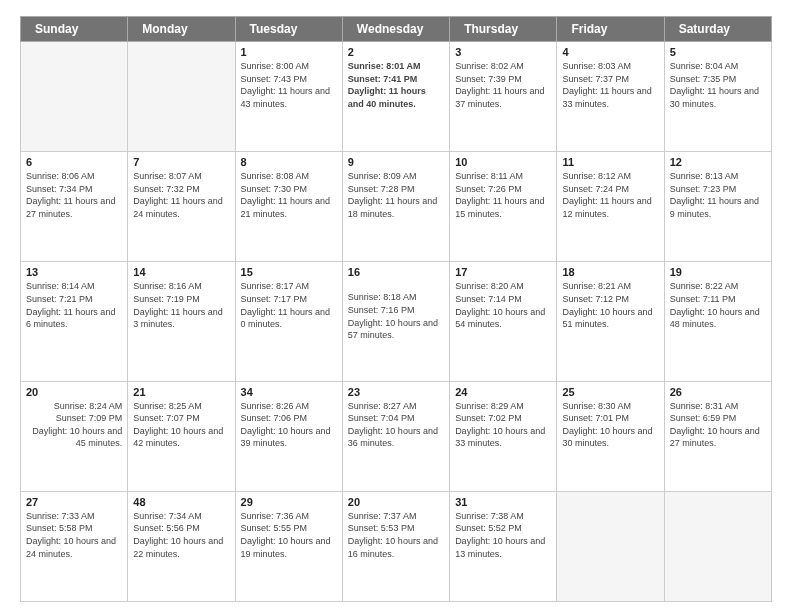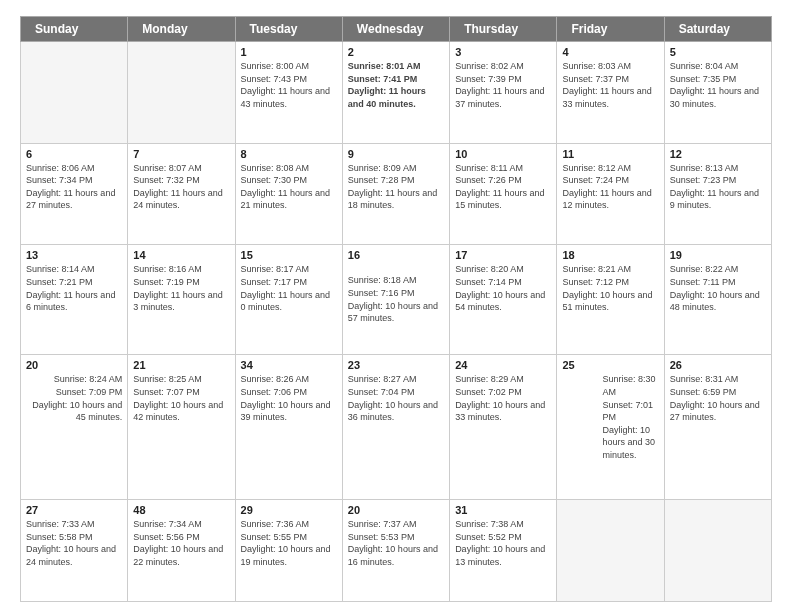--- a/index.html
+++ b/index.html
@@ -262,21 +262,21 @@
 Daylight: 10 hours and 36 minutes.</div>
           </td>
           <td>
             <span class="day-num">24</span>
             <div class="day-info" style="white-space: pre-line;">Sunrise: 8:29 AM
 Sunset: 7:02 PM
 Daylight: 10 hours and 33 minutes.</div>
           </td>
           <td>
             <span class="day-num">25</span>
-            <div class="day-info" style="white-space: pre-line; margin-left: 40px;">Sunrise: 8:30 AM
+            <div class="day-info" style="white-space: pre-line;">Sunrise: 8:30 AM
 Sunset: 7:01 PM
 Daylight: 10 hours and 30 minutes.</div>
           </td>
           <td>
             <span class="day-num">26</span>
             <div class="day-info" style="white-space: pre-line;">Sunrise: 8:31 AM
 Sunset: 6:59 PM
 Daylight: 10 hours and 27 minutes.</div>
           </td>
         </tr>

